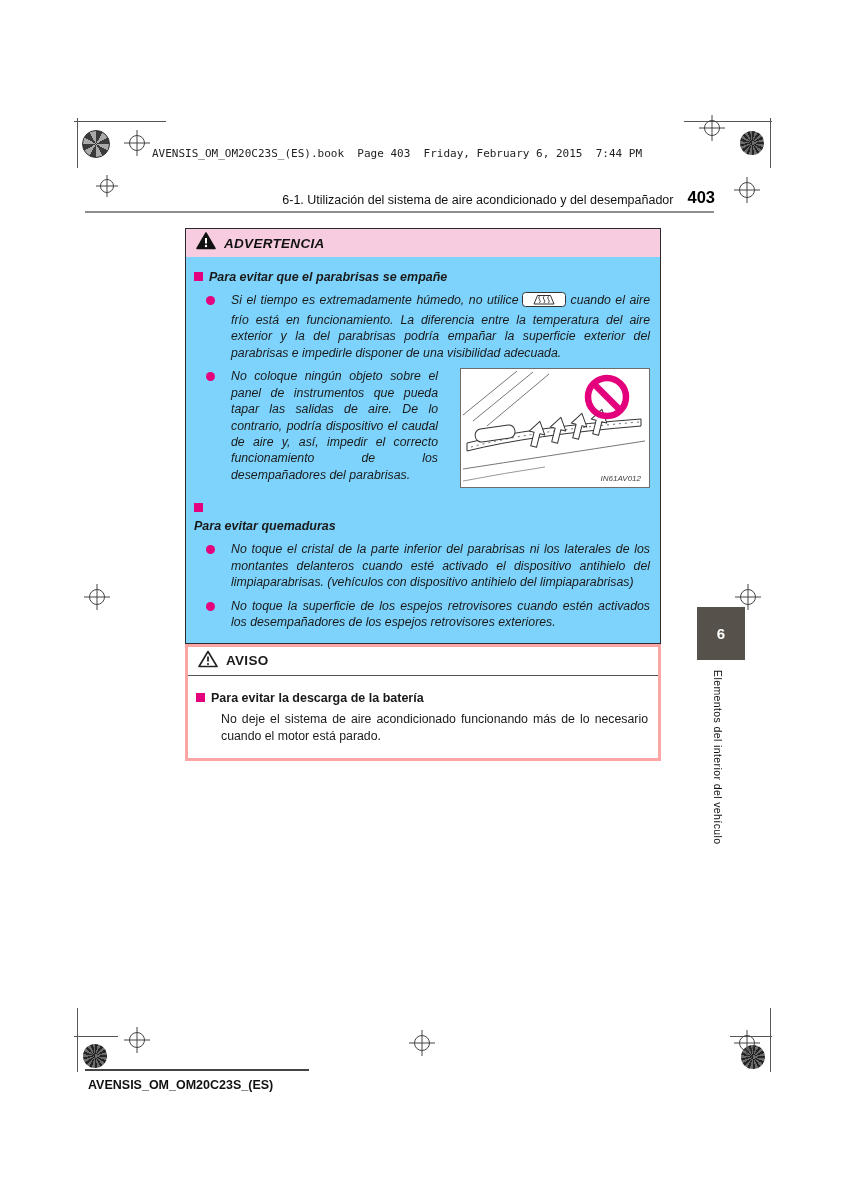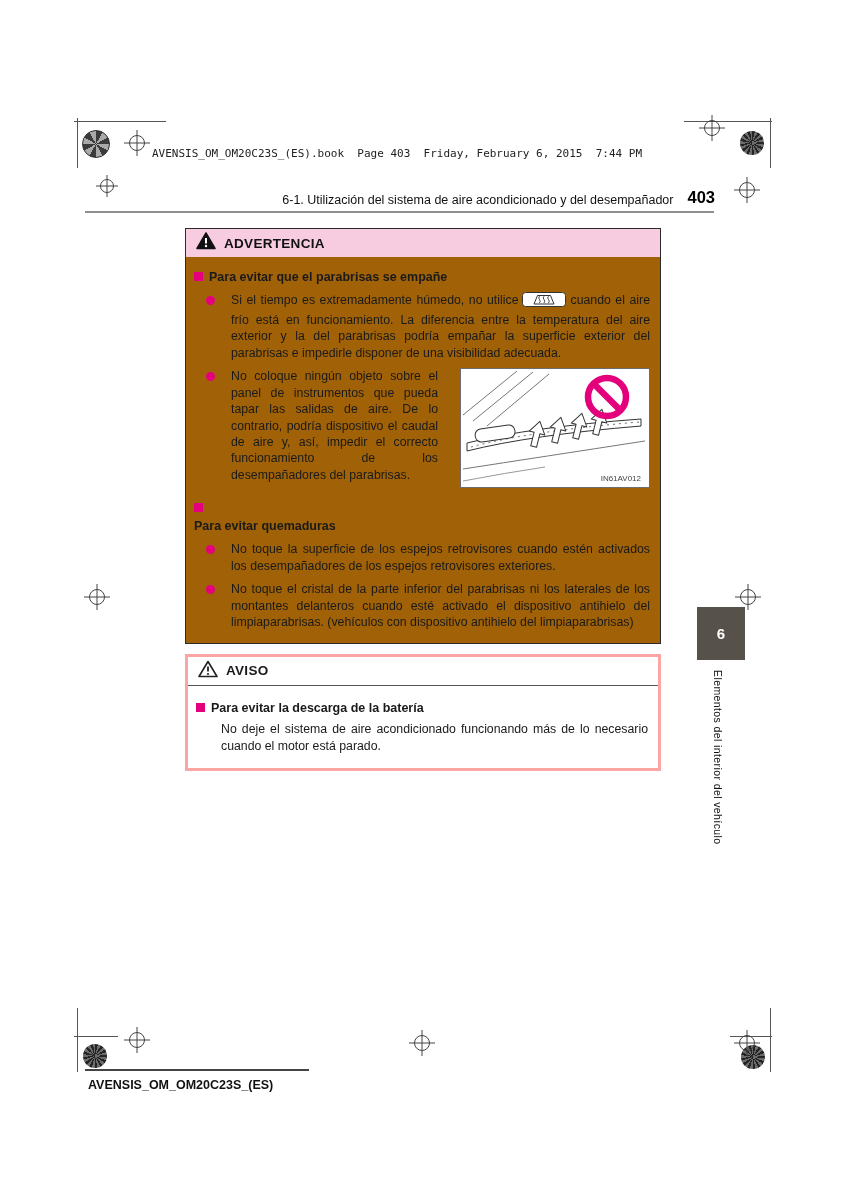--- a/index.html
+++ b/index.html
@@ -31,21 +31,21 @@
     position:absolute; left:85px; top:188px; width:630px;
     display:flex; align-items:flex-end; justify-content:flex-end; gap:14px;
   }
   .section-title { font-size:12.5px; color:#111; }
   .page-number { font-size:16.5px; font-weight:bold; color:#000; }
   .header-rule { position:absolute; left:85px; top:211px; width:629px; height:2px; background:#8f8f8f; }
 
   
   .content { position:absolute; left:185px; top:228px; width:476px; }
 
-  .warn-box { border:1px solid #2b2b2b; margin-bottom:10px; background:#a16207; }
+  .warn-box { border:1px solid #2b2b2b; background:#7dd3fc;font-style:italic; }
   .warn-header {
     background:#f8cce0; display:flex; align-items:center; gap:8px;
     padding:4px 10px; height:20px;
   }
   .warn-title { font-size:13.5px; font-weight:bold; letter-spacing:0.3px; color:#111; }
   .warn-body { padding:4px 10px 12px 8px; }
 
   .sec-heading { display:flex; gap:6px; align-items:flex-start; margin:8px 0 2px 0; }
   .sec-heading .square { width:9px; height:9px; background:#e4007c; flex:none; margin-top:3px; }
   .sec-heading .h-text { font-size:12.5px; font-weight:bold; line-height:1.3; }
@@ -268,26 +268,26 @@
           </div>
         </div>
 
         <div class="sec-heading" style="margin-top:12px;flex-direction:column;">
           <span class="square"></span>
           <span class="h-text">Para evitar quemaduras</span>
         </div>
 
         <div class="bullet">
           <span class="dot"></span>
-          <div class="btext">No toque la superficie de los espejos retrovisores cuando estén activados los desempañadores de los espejos retrovisores exteriores.</div>
+          <div class="btext">No toque el cristal de la parte inferior del parabrisas ni los laterales de los montantes delanteros cuando esté activado el dispositivo antihielo del limpiaparabrisas. (vehículos con dispositivo antihielo del limpiaparabrisas)</div>
         </div>
 
         <div class="bullet">
           <span class="dot"></span>
-          <div class="btext">No toque el cristal de la parte inferior del parabrisas ni los laterales de los montantes delanteros cuando esté activado el dispositivo antihielo del limpiaparabrisas. (vehículos con dispositivo antihielo del limpiaparabrisas)</div>
+          <div class="btext">No toque la superficie de los espejos retrovisores cuando estén activados los desempañadores de los espejos retrovisores exteriores.</div>
         </div>
 
       </div>
     </div>
 
     <div class="notice-box">
       <div class="notice-header">
         <span>
           <svg width="20" height="18" viewBox="0 0 20 18">
             <path d="M10 1.5 L19 16.5 H1 Z" fill="#fff" stroke="#222" stroke-width="1.6" stroke-linejoin="round"></path>

